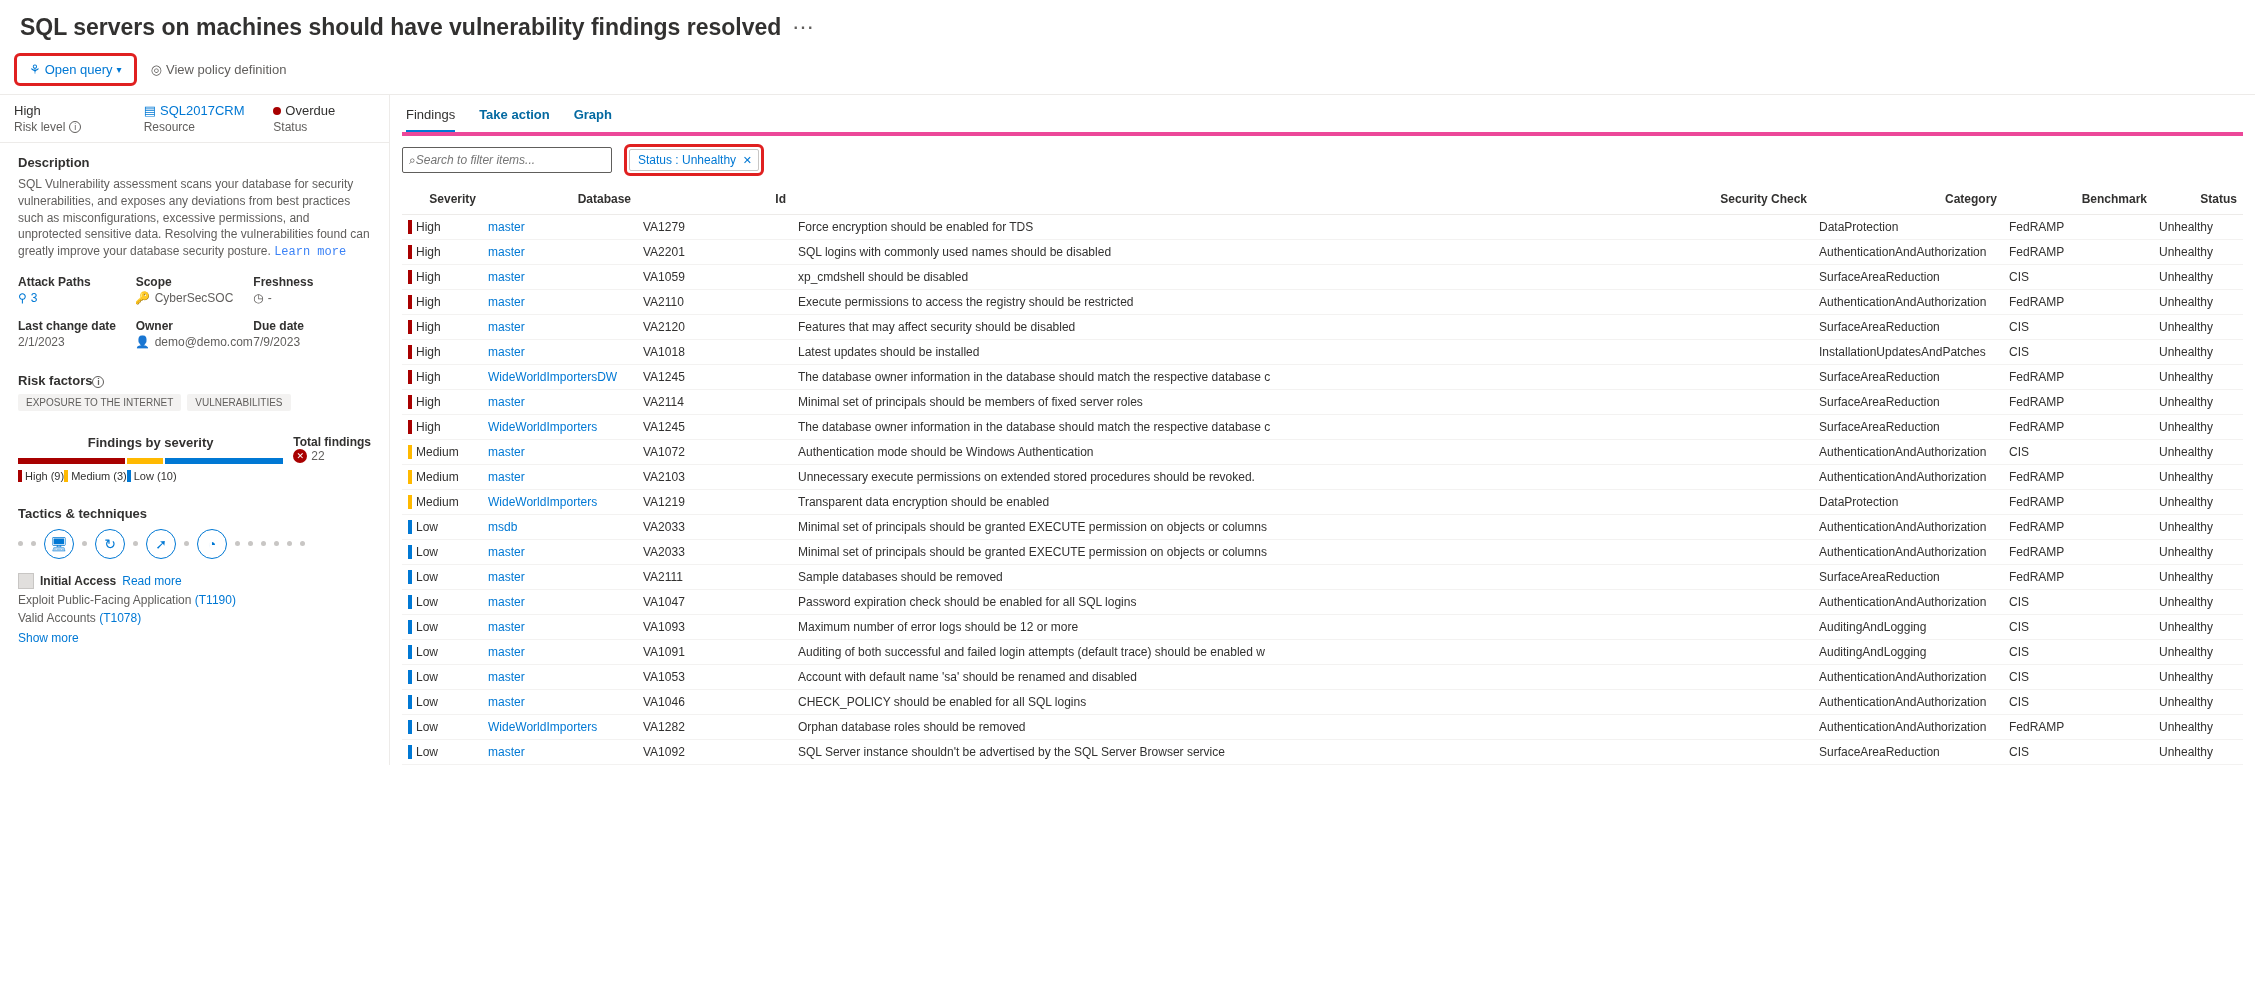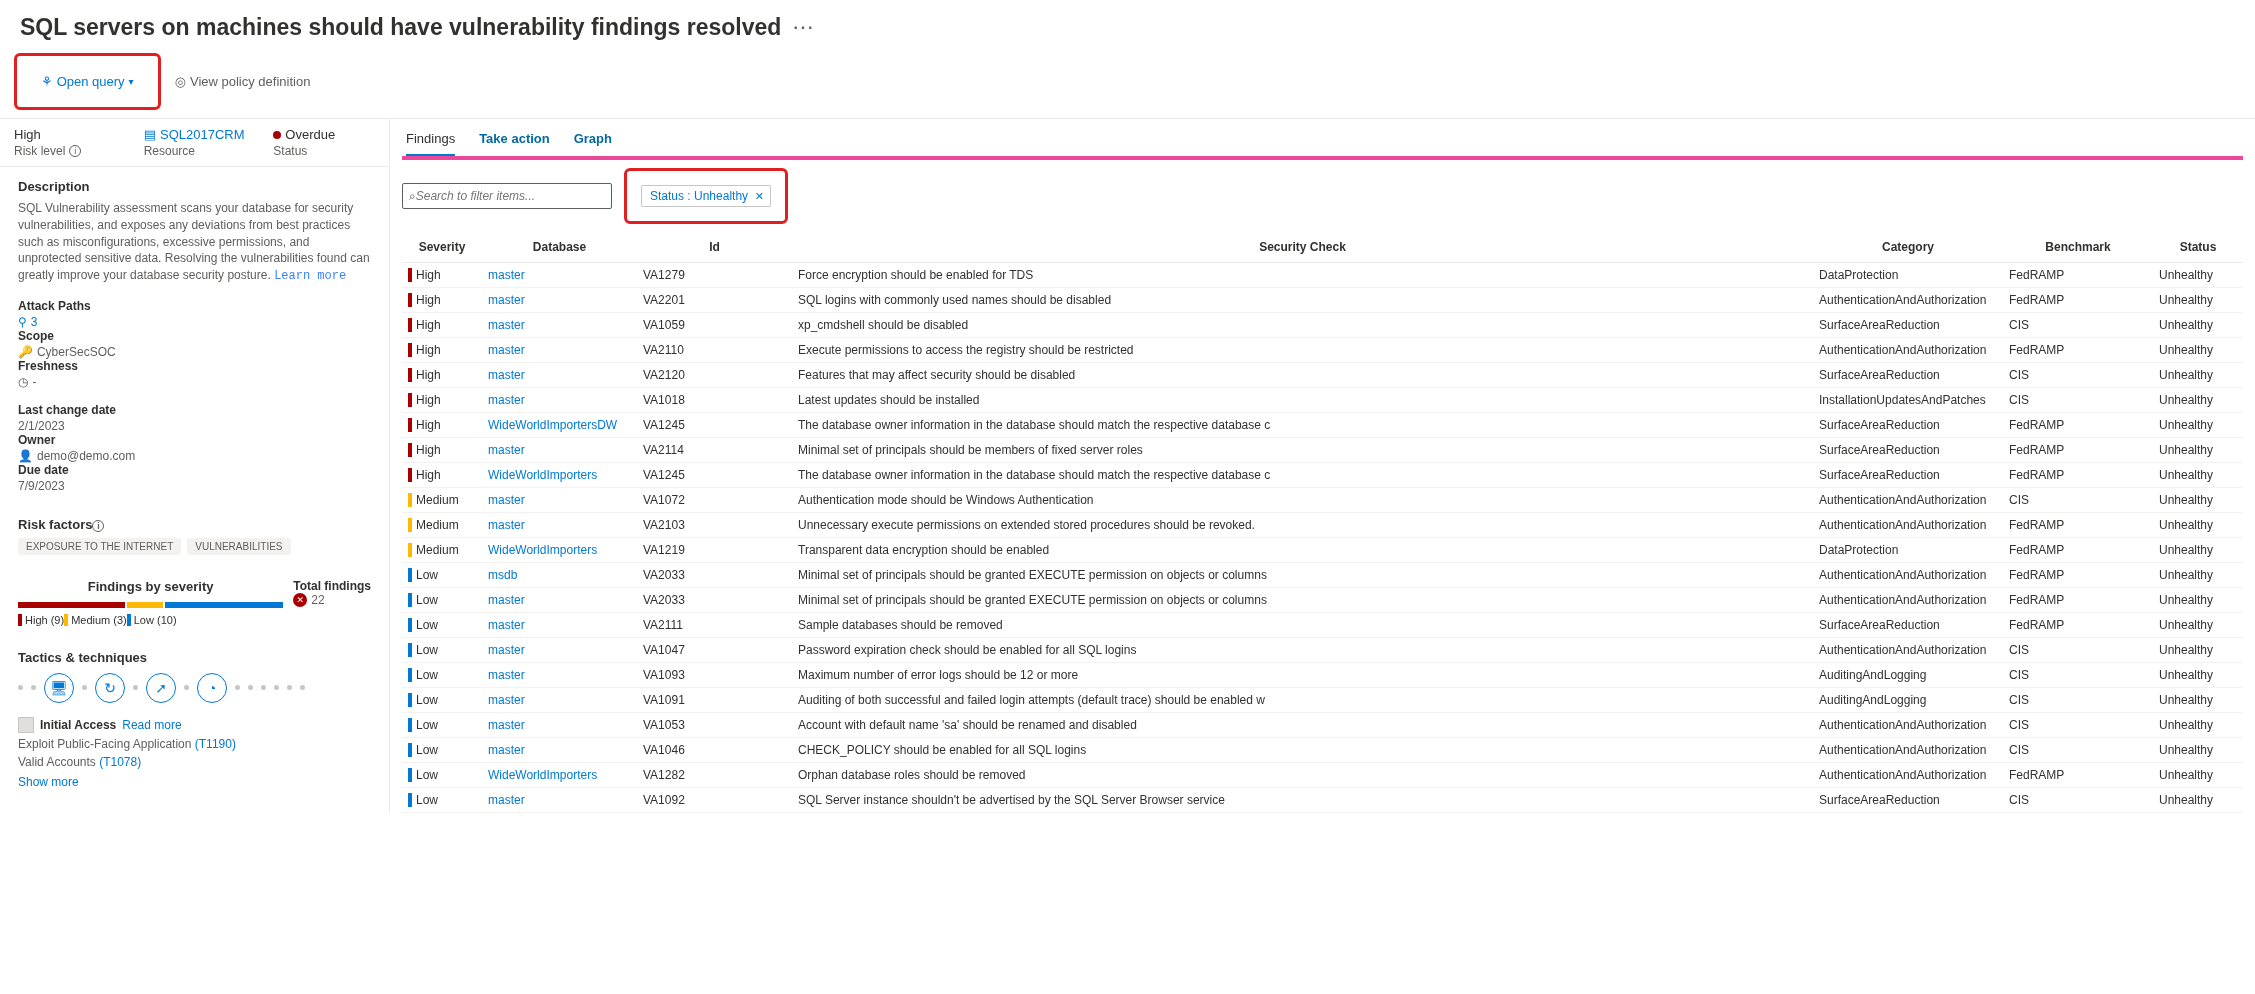--- a/index.html
+++ b/index.html
@@ -28,21 +28,21 @@
   background: #fff;
   border: none;
   color: #0078d4;
   padding: 4px 10px;
   cursor: pointer;
   display: flex;
   align-items: center;
   gap: 4px;
   font-size: 13px;
 }
-.highlight-box { border: 3px solid #e02020; border-radius: 6px; padding: 14px; }
+.highlight-box { border: 3px solid #e02020; border-radius: 6px; padding: 2px; }
 .view-policy { color: #605e5c; display:flex; align-items:center; gap:4px; cursor:pointer; }
 .content {
   display: flex;
   border-top: 1px solid #edebe9;
 }
 .sidebar {
   width: 390px;
   border-right: 1px solid #edebe9;
   padding: 0;
 }
@@ -53,21 +53,21 @@
 .summary-cell {
   flex: 1;
   padding: 8px 14px;
 }
 .summary-cell .val { font-size: 13px; display:flex; align-items:center; gap:4px; }
 .summary-cell .lbl { font-size: 12px; color: #605e5c; display:flex; align-items:center; gap:4px; margin-top:2px; }
 .section { padding: 12px 18px; }
 .section h3 { font-size: 13px; font-weight: 600; margin-bottom: 6px; }
 .desc-text { font-size: 12px; color: #605e5c; line-height: 1.4; }
 .desc-text a { color: #3b82f6; text-decoration: none; cursor:pointer;font-family:Liberation Mono, monospace; }
-.meta-row { display: flex; margin-top: 14px; flex-direction: column; }
+.meta-row { display: flex; margin-top: 14px; }
 .meta-col { flex: 1; }
 .meta-col .lbl { font-size: 12px; font-weight: 600; margin-bottom: 2px; }
 .meta-col .val { font-size: 12px; color: #605e5c; display:flex; align-items:center; gap:4px; }
 .tag {
   display: inline-block;
   background: #f3f2f1;
   color: #605e5c;
   font-size: 10px;
   padding: 3px 8px;
   margin-right: 6px;
@@ -114,21 +114,21 @@
 .filter-pill {
   border:1px solid #c8c6c4; border-radius:2px;
   padding: 3px 22px 3px 8px;
   font-size:12px; color:#0078d4;
   position:relative;
   display:flex; align-items:center;
 }
 .filter-pill .x { position:absolute; right:6px; color:#0078d4; cursor:pointer; font-size:11px; }
 
 table { width:100%; border-collapse:collapse; font-size:12px; table-layout:fixed; }
-th { text-align:center; font-weight:600; font-size:12px; padding:8px 6px; border-bottom:1px solid #edebe9; color:#323130; }
+th { text-align:right; font-weight:600; font-size:12px; padding:8px 6px; border-bottom:1px solid #edebe9; color:#323130; }
 td { padding:5px 6px; border-bottom:1px solid #f3f2f1; white-space:nowrap; overflow:hidden; text-overflow:ellipsis; }
 .sev-pill { border-left:4px solid; padding-left:4px; font-size:12px; }
 .sev-pill.high { border-color:#a80000; }
 .sev-pill.medium { border-color:#ffb900; }
 .sev-pill.low { border-color:#0078d4; }
 .db-link { color:#0078d4; cursor:pointer;margin-top:40px; }
 .icon-blue { color:#0078d4; }
 .info-i {
   width:12px; height:12px; border:1px solid #605e5c; border-radius:50%;
   display:inline-flex; align-items:center; justify-content:center;

